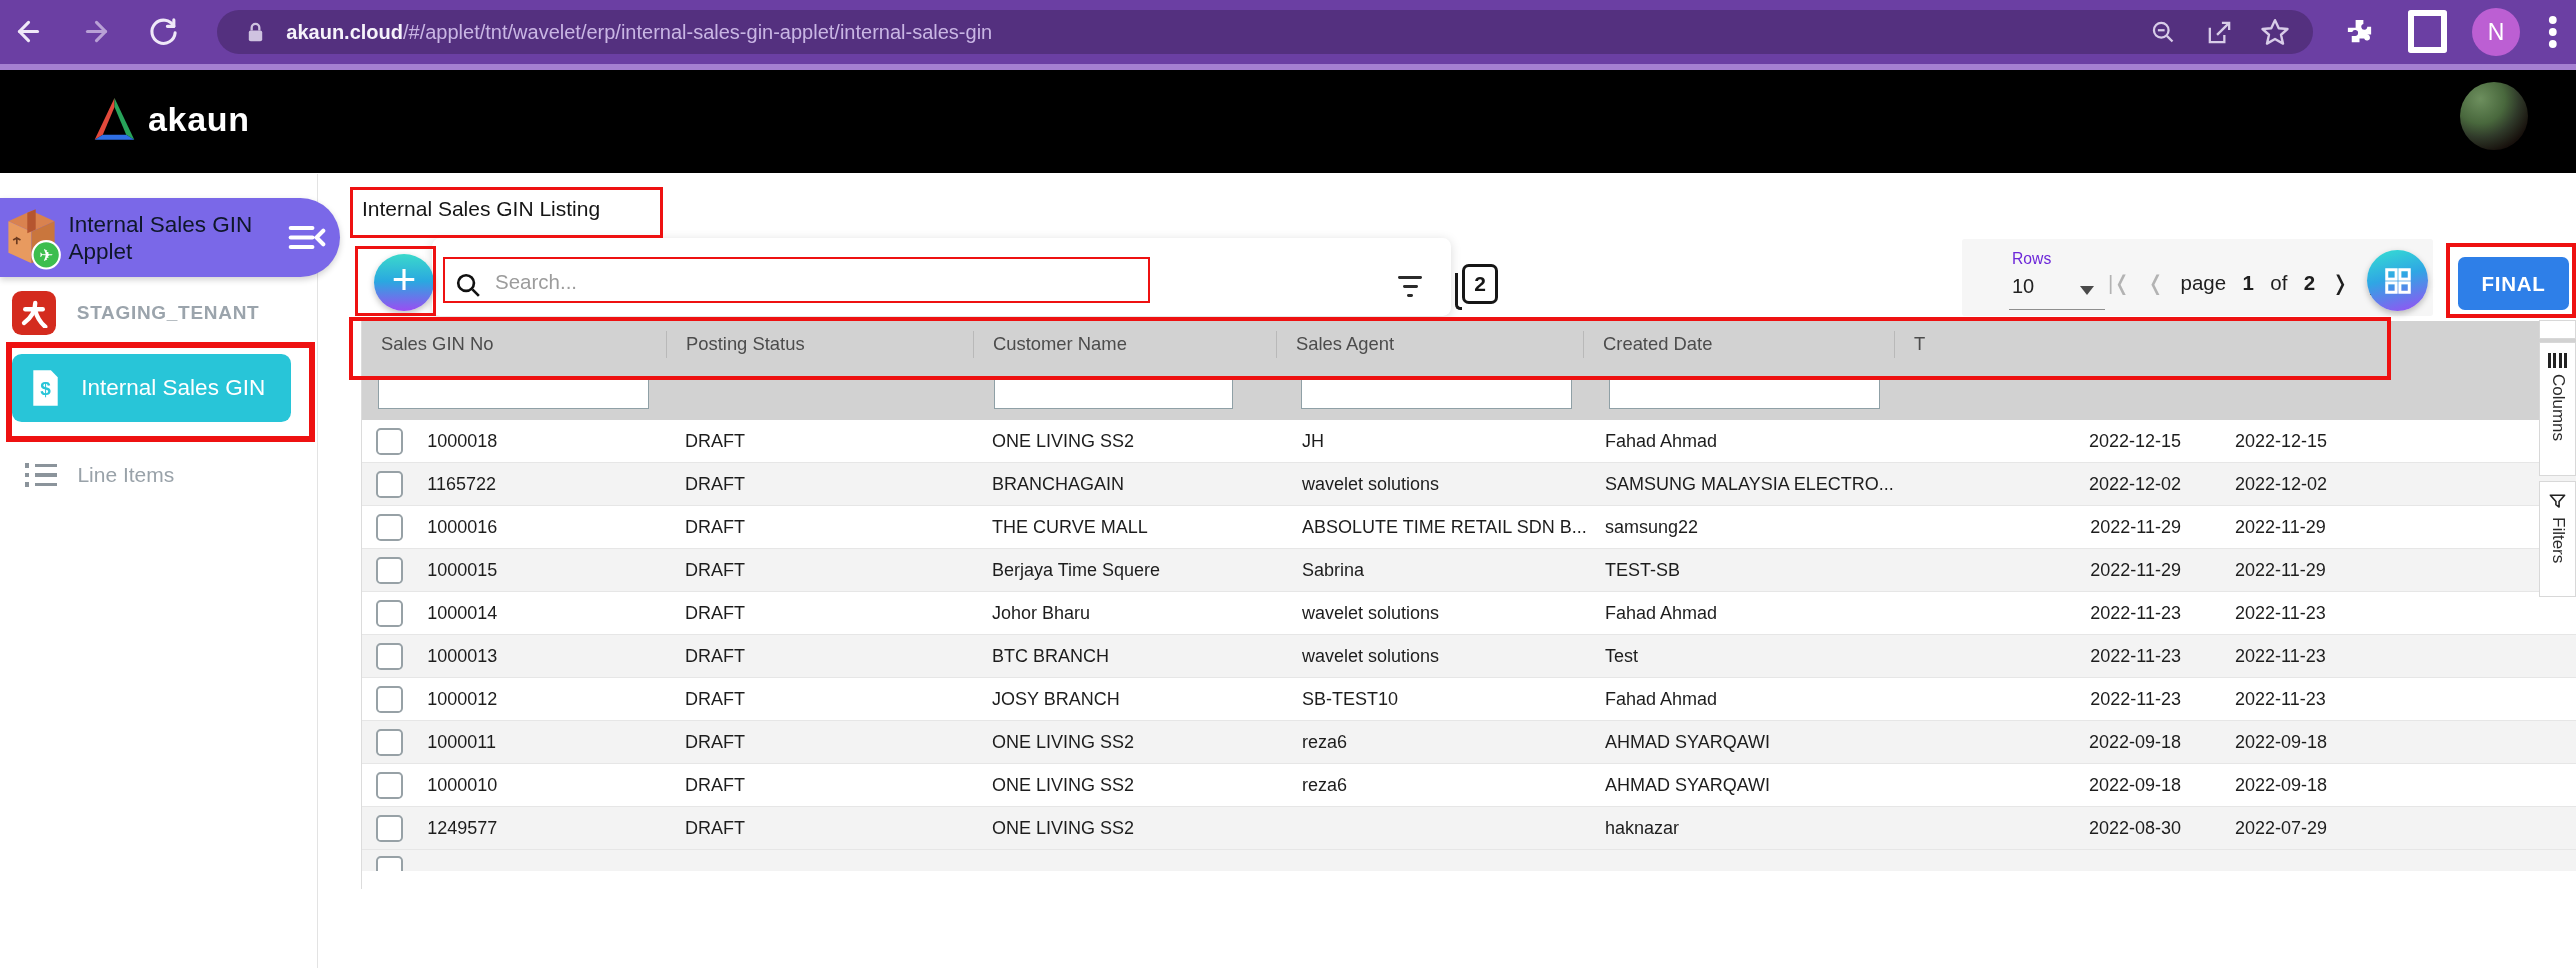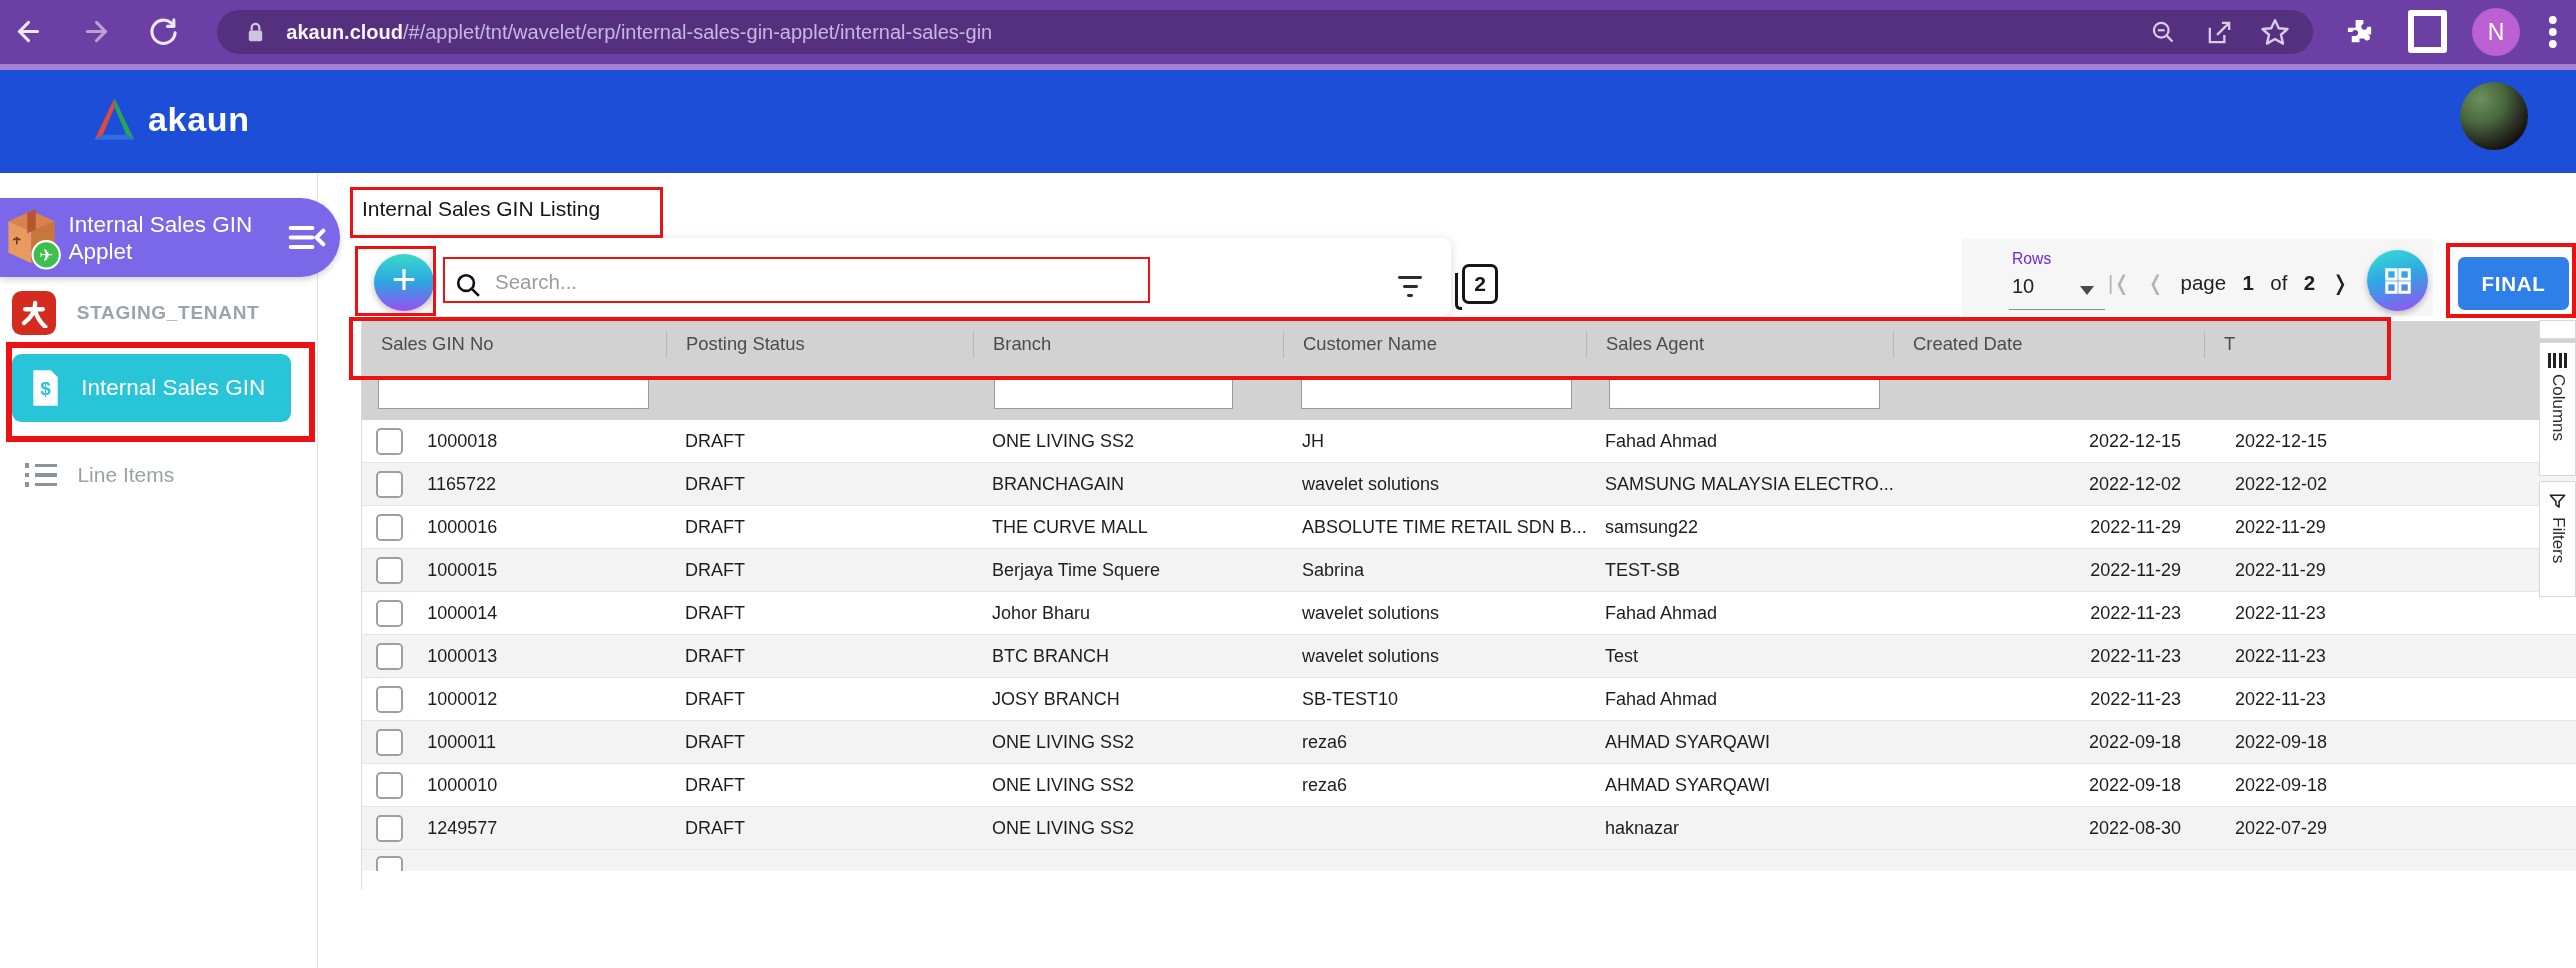--- a/index.html
+++ b/index.html
@@ -13,31 +13,31 @@
     display:flex;align-items:center;padding:0 19px;box-sizing:border-box}
   #url-text{font-size:20px;white-space:nowrap;overflow:hidden;margin-left:12.3px;flex:1}
   #url-host{color:#F6F3FB;font-weight:700}
   #url-path{color:#C9B6E4}
   .pill-ic{width:38px;height:38px;display:flex;align-items:center;justify-content:center;flex:0 0 auto}
   #browser-avatar{left:2472px;top:8.2px;width:48px;height:48px;border-radius:50%;background:#BC5FD3;
     color:#fff;font-size:23px;display:flex;align-items:center;justify-content:center}
   #progress-strip{left:0;top:64px;width:2576px;height:6.1px;background:#A580D1}
 
   
-  #app-header{left:0;top:70px;width:2576px;height:103px;background:#1d4ed8}
+  #app-header{left:0;top:70px;width:2576px;height:103px;background:#000000}
   #brand{position:absolute;left:92px;top:27px;display:flex;align-items:center;gap:11px}
   #brand-text{color:#fff;font-size:34px;font-weight:700;letter-spacing:0.7px}
   #user-avatar{left:2460px;top:12.3px;width:68px;height:68px;border-radius:50%;
     background:radial-gradient(circle at 30% 25%,#6d8f5e 0%,#49683d 35%,#303a2a 55%,#17100c 78%,#241a14 100%)}
 
   
   #sidebar{left:0;top:174px;width:318px;height:795px;background:#fff;border-right:1.4px solid #e3e3e3}
   #applet-banner{left:0;top:198px;width:340px;height:79px;background:#7A68E8;border-radius:0 40px 40px 0;
     display:flex;align-items:center;box-shadow:0 2.7px 6.8px rgba(0,0,0,.18)}
-  #applet-title{color:#ffffff;font-size:22.5px;line-height:1.2;font-weight:500;width:205px;margin-left:5.5px}
+  #applet-title{color:#0f172a;font-size:22.5px;line-height:1.2;font-weight:500;width:205px;margin-left:5.5px}
   #tenant-row{left:12.3px;top:290px;width:294px;height:45px;display:flex;align-items:center;gap:20.5px}
   #tenant-icon{width:44px;height:44px;border-radius:9.6px;background:#D42B1E;flex:0 0 auto;
     display:flex;align-items:center;justify-content:center}
   #tenant-label{color:#9ba4ac;font-size:19px;font-weight:700;letter-spacing:0.7px}
   #nav-internal-sales-gin{left:12.3px;top:354px;width:279px;height:68px;background:#28C5D8;border-radius:9.6px;
     display:flex;align-items:center;gap:19px;padding-left:17px}
   #nav-internal-sales-gin .lbl{color:#fff;font-size:22.5px;font-weight:500}
   #nav-line-items{left:24.6px;top:446px;width:273px;height:41px;display:flex;align-items:flex-end;gap:20.5px}
   #nav-line-items .lbl{color:#99a2a9;font-size:21px}
   .li-icon{display:flex;flex-direction:column;gap:4.8px}
@@ -316,23 +316,20 @@
 <div id="final-button" class="abs">FINAL</div>
 
 <div id="grid" class="abs">
   <div class="thead">
     <div class="cell c0">
         <span class="ht">Sales GIN No</span>
       </div>
     <div class="cell c1">
         <span class="ht">Posting Status</span>
       </div>
-    <div class="cell c2">
-        <span class="ht">Branch</span>
-      </div>
     <div class="cell c3">
         <span class="ht">Customer Name</span>
       </div>
     <div class="cell c4">
         <span class="ht">Sales Agent</span>
       </div>
     <div class="cell c6">
         <span class="ht">Created Date</span>
       </div>
     <div class="cell c7">

